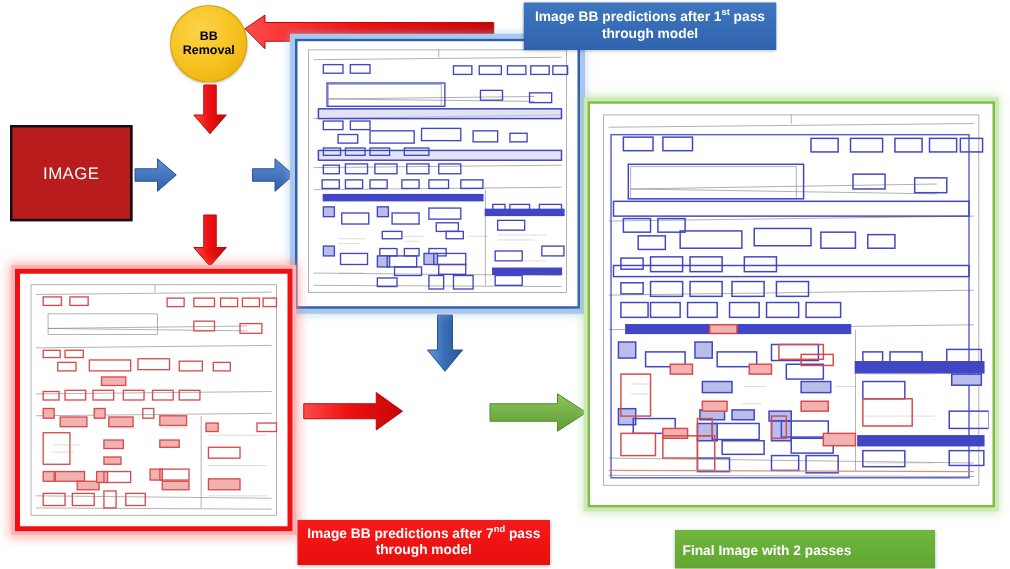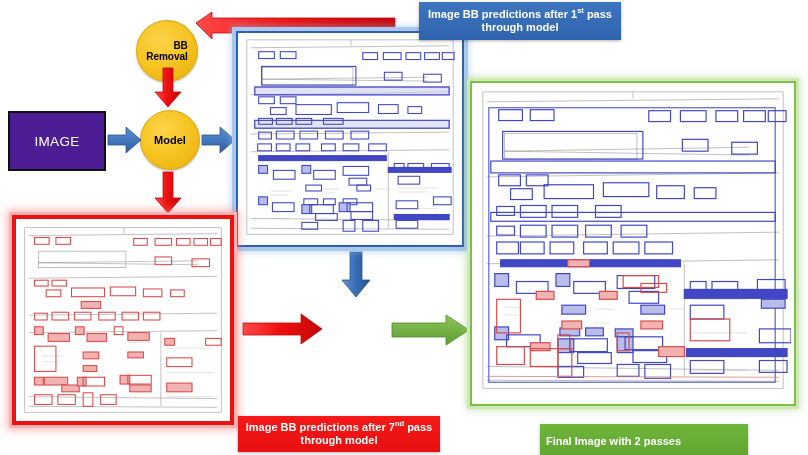--- a/index.html
+++ b/index.html
@@ -13,22 +13,22 @@
     width: 808px; height: 455px;
     background: #ffffff;
     overflow: hidden;
   }
 
   
   .abs { position: absolute; }
 
   
   .image-box {
-    left: 8px; top: 111px; width: 98px; height: 60px;
-    background: #4c1d95;
+    left: 8px; top: 100px; width: 98px; height: 77px;
+    background: #b91c1c;
     border: 2px solid #101010;
     display: flex; align-items: center; justify-content: center;
   }
   .image-box-label {
     color: #ffffff;
     font-size: 13.5px;
     letter-spacing: .3px;
     font-weight: 400;
   }
 
@@ -36,21 +36,21 @@
   .circle {
     border-radius: 50%;
     background: radial-gradient(circle at 38% 32%, #fcd349 0%, #f6c423 48%, #e9ac07 100%);
     border: 1px solid #d8a505;
     box-shadow: 0 1px 2px rgba(0,0,0,.28);
     display: flex; align-items: center; justify-content: center;
     text-align: center;
     color: #000000;
     font-weight: bold;
   }
-  .c-bbremoval { left: 136px; top: 20px;  width: 62px; height: 62px; font-size: 10px; line-height: 1.15; text-align: right; }
+  .c-bbremoval { left: 136px; top: 4px;  width: 62px; height: 62px; font-size: 10px; line-height: 1.15; }
   .c-model     { left: 140px; top: 110px; width: 60px; height: 60px; font-size: 11px; }
   .c-mpi       { left: 325px; top: 298px; width: 62px; height: 62px; font-size: 11px; }
 
   
   .arrow { position: absolute; }
   .arrow svg { display: block; overflow: visible; }
 
   
   .panel { position: absolute; background: #ffffff; }
 
@@ -114,23 +114,20 @@
     <span class="image-box-label">IMAGE</span>
   </div>
 
   <div class="abs circle c-bbremoval">
     <div>
       <span>BB</span><br>
       <span>Removal</span>
     </div>
   </div>
 
-  <div class="abs circle c-model">
-    <span>Model</span>
-  </div>
 
 
   <div class="arrow" style="left:108px; top:126px;">
     <svg width="34" height="28" viewBox="0 0 34 28">
       <defs>
         <linearGradient id="gb1" x1="0" y1="0" x2="0" y2="1">
           <stop offset="0" stop-color="#5b8ed0"></stop>
             <stop offset="1" stop-color="#2f5fa8"></stop>
         </linearGradient>
       </defs>

